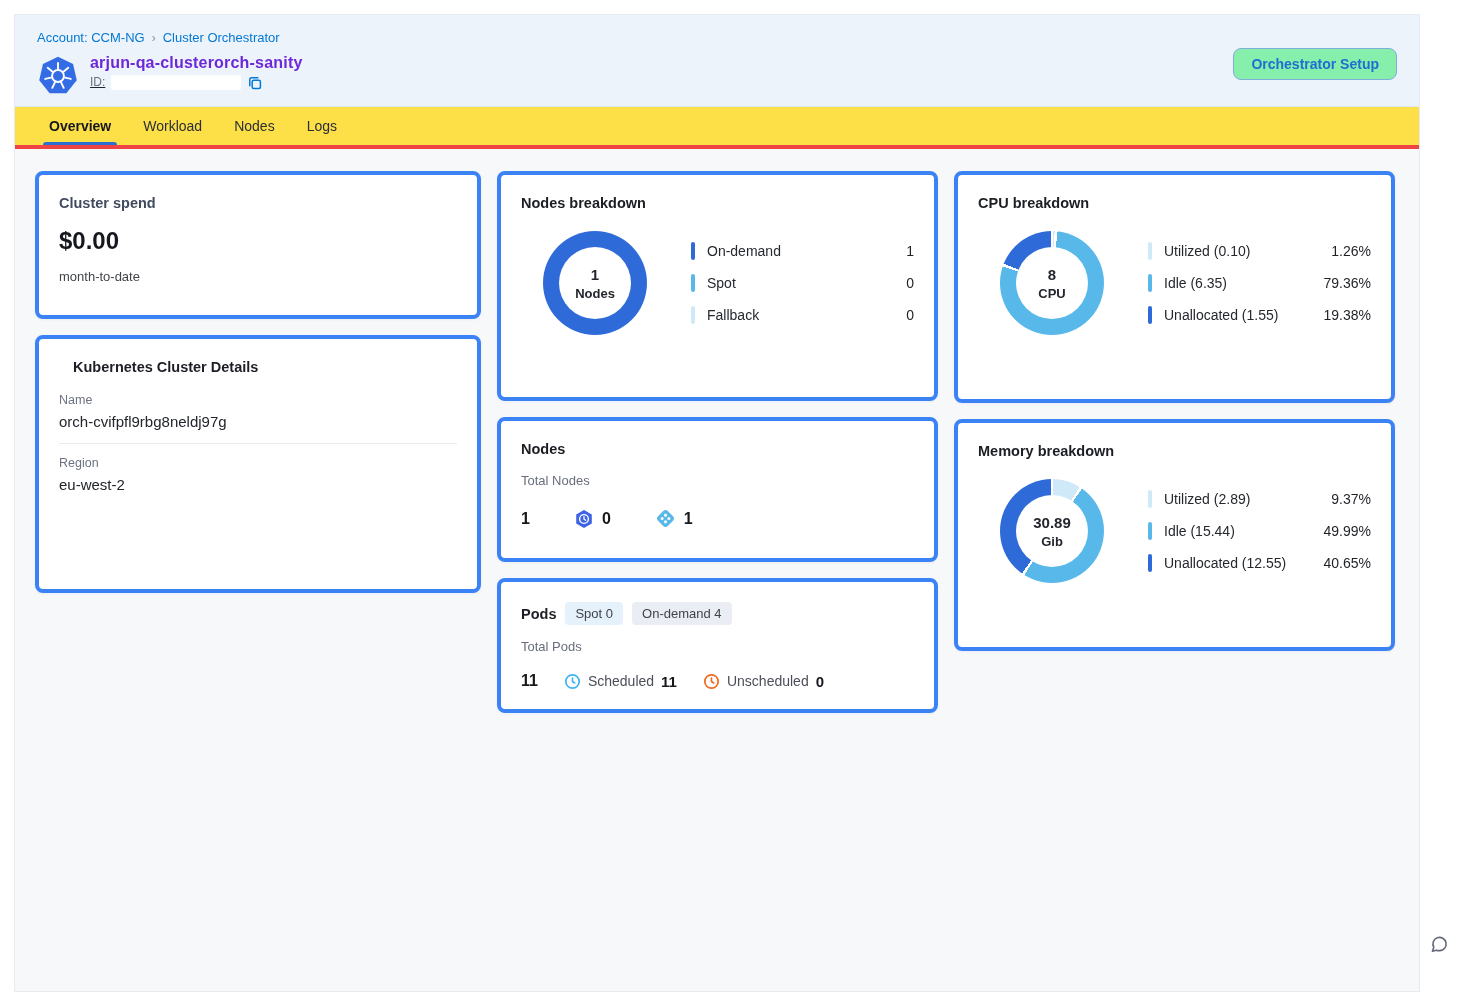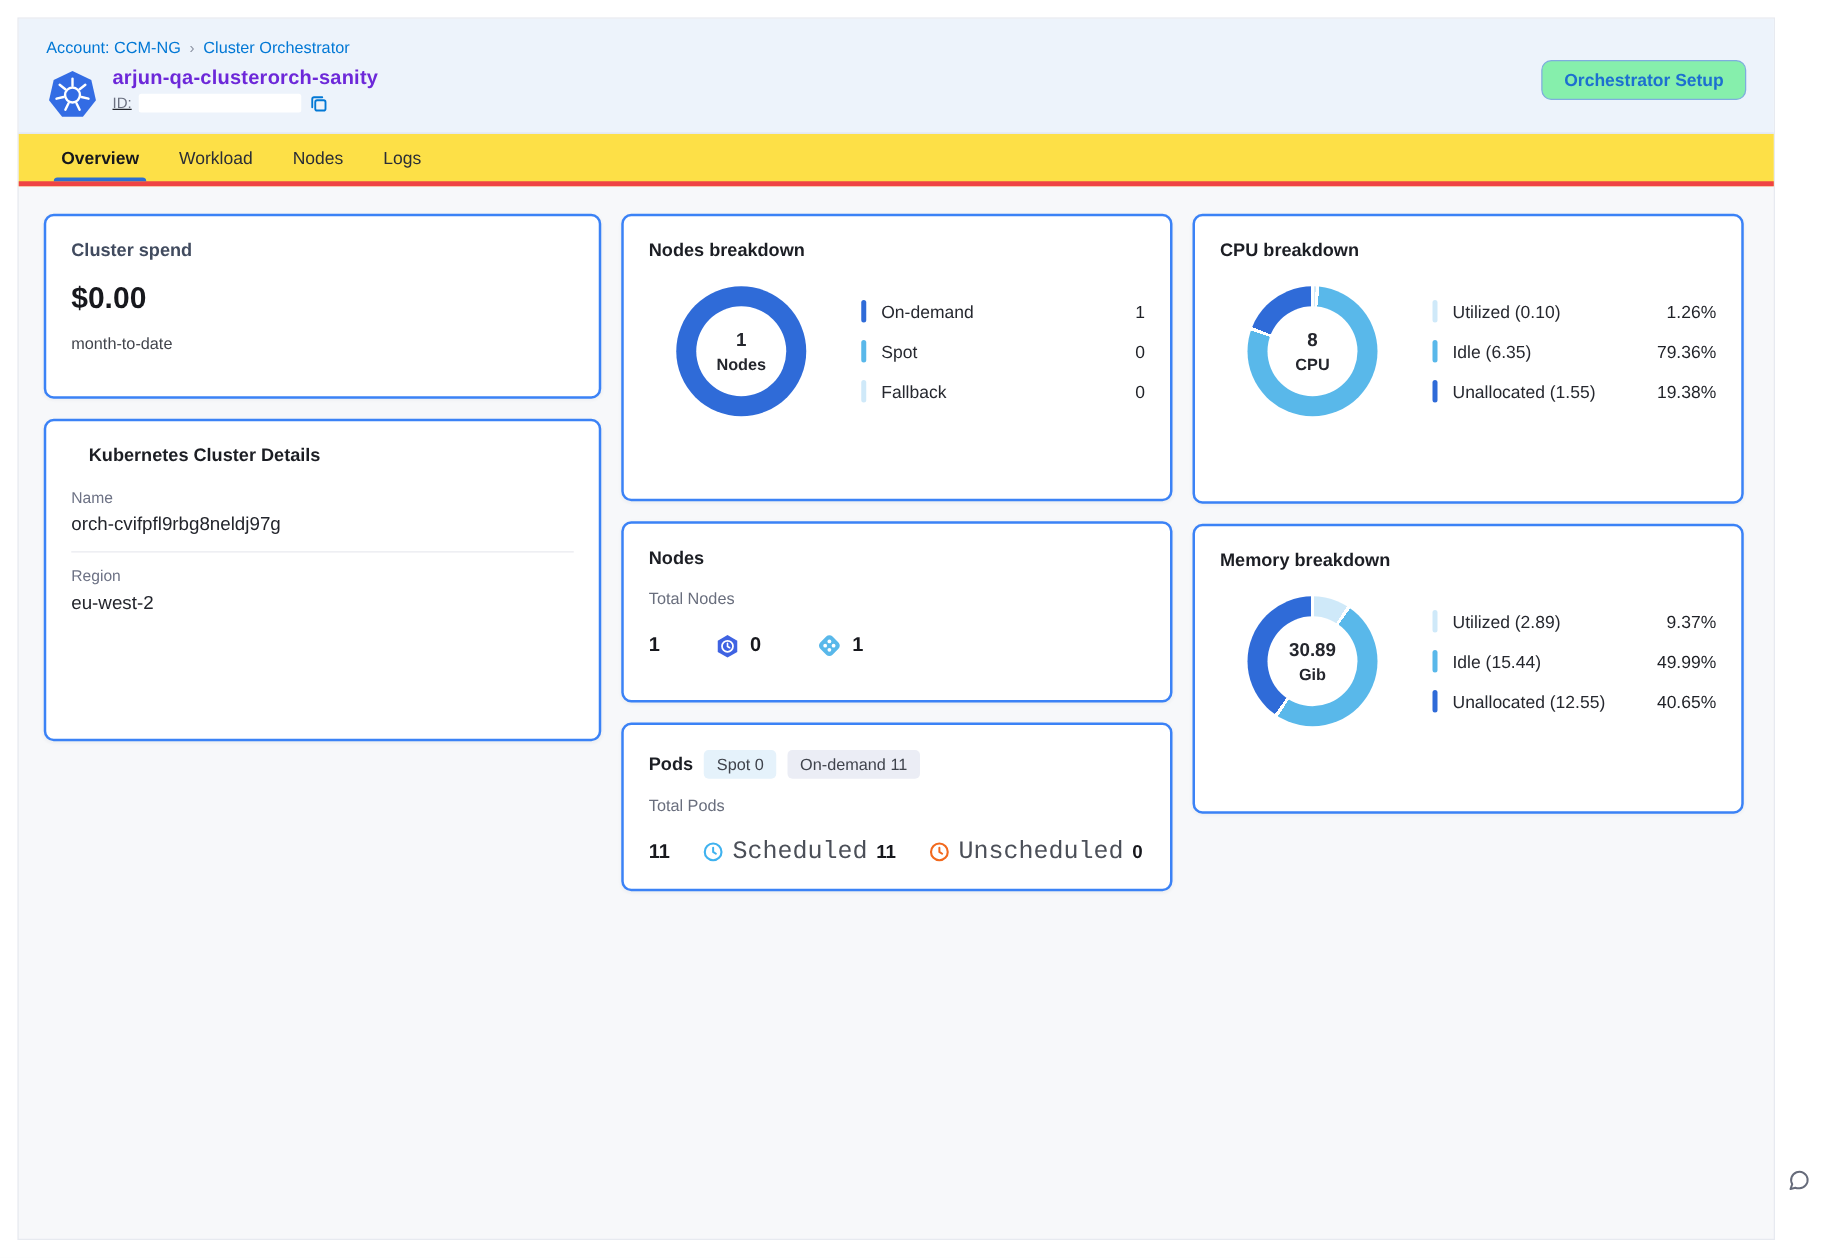--- a/index.html
+++ b/index.html
@@ -32,21 +32,21 @@
   .tab { display:flex; align-items:center; font-size:14px; color:#2b2e36;
     position:relative; cursor:pointer; }
   .tab.active { font-weight:700; color:#16181d; }
   .tab.active::after { content:''; position:absolute; left:-6px; right:-6px; bottom:0;
     height:3px; background:#2d6fd0; border-radius:3px 3px 0 0; }
 
   
   .content { padding:22px 20px; display:flex; gap:16px; align-items:flex-start; }
   .col { display:flex; flex-direction:column; gap:16px; }
   .col1 { width:446px; } .col2 { width:441px; } .col3 { width:441px; }
-  .card { background:#ffffff; border:2px solid #3b82f6; border-radius:8px;
+  .card { background:#ffffff; border:4px solid #3b82f6; border-radius:8px;
     box-shadow:0 1px 3px rgba(25,35,60,.05); padding:20px; }
   .card-title { font-size:14.5px; font-weight:700; color:#1c1e24; }
 
   
   .card-spend { height:148px; }
   .spend-title { color:#414b5f; margin-bottom:16px; }
   .spend-amount { font-size:24px; font-weight:800; color:#17181d; margin-bottom:14px; }
   .spend-period { font-size:13px; color:#42454d; }
 
   
@@ -82,21 +82,21 @@
   .node-stat { display:flex; align-items:center; gap:6px; margin-left:44px; }
   .node-stat .big-num { margin-left:2px; }
 
   
   .card-pods { height:135px; }
   .pods-title-row { display:flex; align-items:center; gap:9px; }
   .badge { font-size:13px; color:#3f434c; padding:4px 10px; border-radius:4px; }
   .pods-sub { margin-top:14px; }
   .pods-row { display:flex; align-items:center; margin-top:18px; }
   .pod-stat { display:flex; align-items:center; gap:7px; margin-left:26px; }
-  .pod-stat-label { font-size:20px; color:#4b4f58;font-family:Liberation Mono, monospace; }
+  .pod-stat-label { font-size:14px; color:#4b4f58; }
 
   .chat-fab { position:absolute; right:9px; bottom:47px; background:none; border:none;
     cursor:pointer; padding:0; }
 </style>
 </head>
 <body>
 
 <div class="panel">
 
   <div class="header">
@@ -213,21 +213,21 @@
             </svg>
             <span class="big-num">1</span>
           </span>
         </div>
       </div>
 
       <div class="card card-pods">
         <div class="pods-title-row">
           <span class="card-title">Pods</span>
           <span class="badge" style="background: rgb(229, 242, 251);">Spot 0</span>
-          <span class="badge" style="background: rgb(235, 237, 245);">On-demand 11</span>
+          <span class="badge" style="background: rgb(235, 237, 245);">On-demand 4</span>
         </div>
         <div class="muted-sub pods-sub">Total Pods</div>
         <div class="pods-row">
           <span class="big-num">11</span>
           <span class="pod-stat">
             <svg width="17" height="17" viewBox="0 0 16 16">
               <circle cx="8" cy="8" r="6.3" fill="none" stroke="#3fb2ef" stroke-width="1.6"></circle>
               <path d="M8 4.8V8l2.1 1.4" fill="none" stroke="#3fb2ef" stroke-width="1.5" stroke-linecap="round"></path>
             </svg>
             <span class="pod-stat-label">Scheduled</span>

